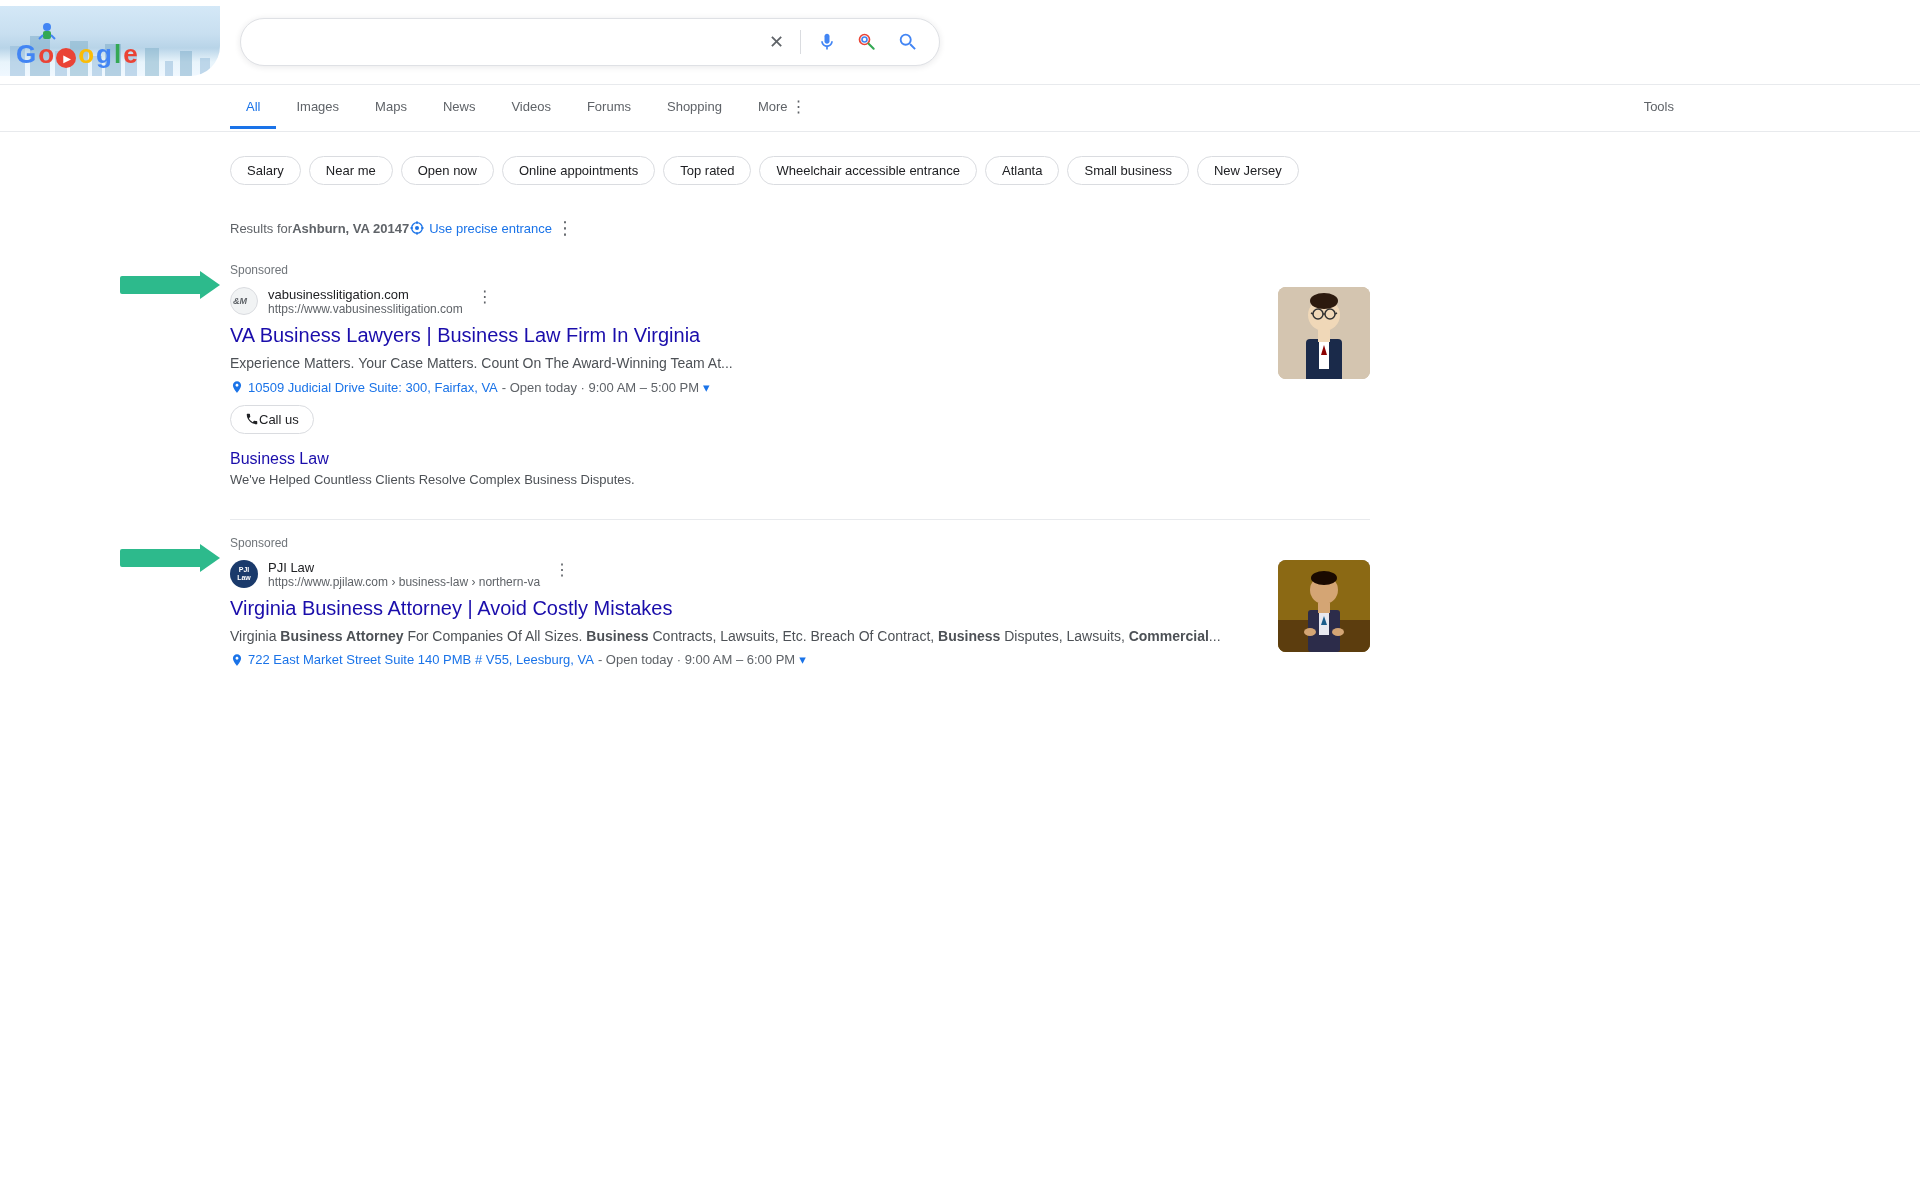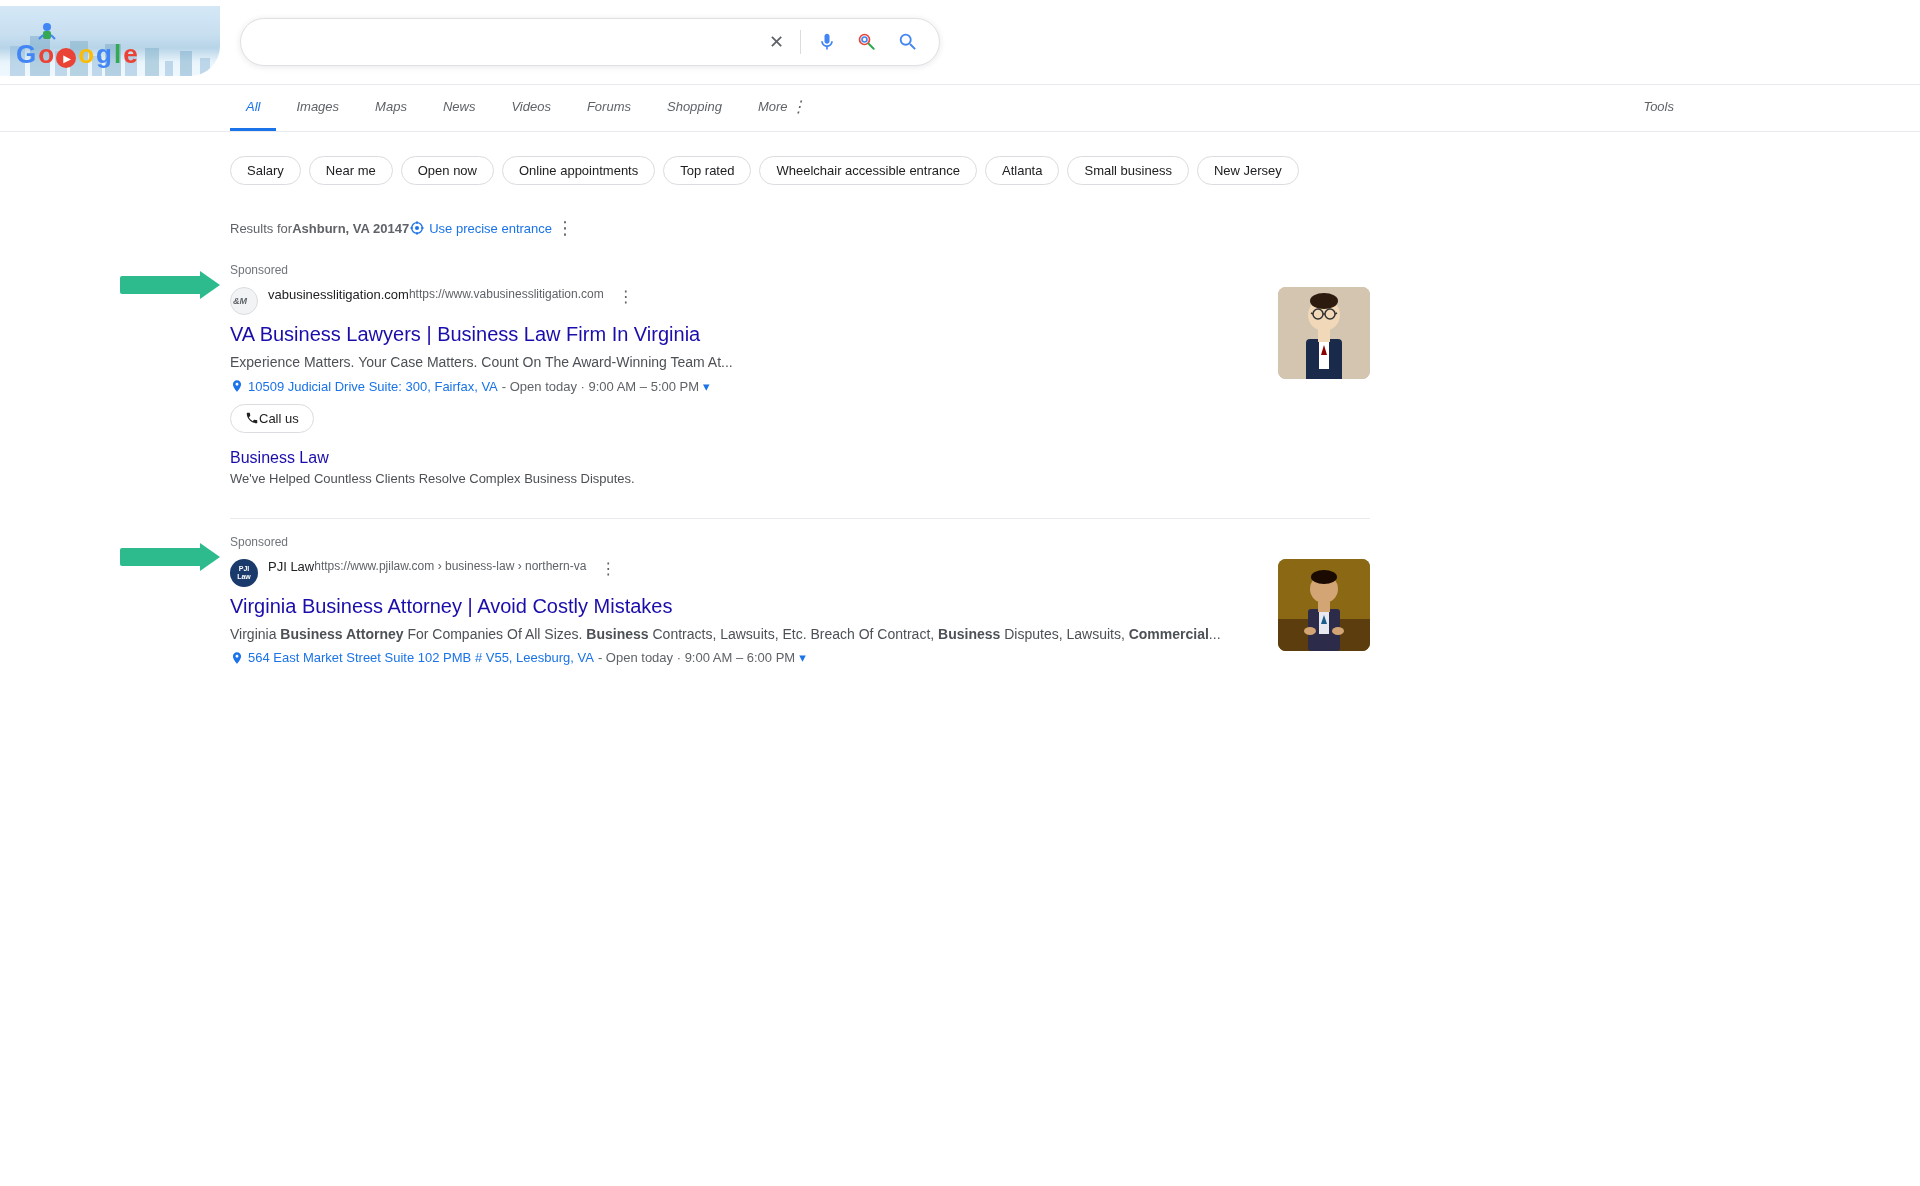--- a/index.html
+++ b/index.html
@@ -54,24 +54,24 @@
       cursor: pointer;
       padding: 4px;
       display: flex;
       align-items: center;
       justify-content: center;
     }
 
     
     .nav-tabs {
       display: flex;
+      align-items: center;
       padding: 0 230px;
       border-bottom: 1px solid #e8eaed;
       gap: 4px;
-      font-style: italic;
     }
 
     .nav-tab {
       padding: 12px 16px;
       font-size: 13px;
       color: #5f6368;
       cursor: pointer;
       border-bottom: 3px solid transparent;
       white-space: nowrap;
       text-decoration: none;
@@ -167,21 +167,21 @@
       font-size: 10px;
       font-weight: bold;
       color: #5f6368;
       flex-shrink: 0;
       border: 1px solid #dadce0;
       overflow: hidden;
     }
 
     .ad-source {
       display: flex;
-      flex-direction: row;
+      flex-direction: column;
     }
 
     .ad-source-domain {
       font-size: 13px;
       color: #202124;
       font-weight: 500;
     }
 
     .ad-source-url {
       font-size: 12px;
@@ -592,21 +592,21 @@
         <a class="ad-title">Virginia Business Attorney | Avoid Costly Mistakes</a>
 
         <div class="ad-description">
           Virginia <strong>Business Attorney</strong> For Companies Of All Sizes. <strong>Business</strong> Contracts, Lawsuits, Etc. Breach Of Contract, <strong>Business</strong> Disputes, Lawsuits, <strong>Commercial</strong>...
         </div>
 
         <div class="ad-address">
           <svg width="14" height="14" viewBox="0 0 24 24">
             <path fill="#1a73e8" d="M12 2C8.13 2 5 5.13 5 9c0 5.25 7 13 7 13s7-7.75 7-13c0-3.87-3.13-7-7-7zm0 9.5c-1.38 0-2.5-1.12-2.5-2.5s1.12-2.5 2.5-2.5 2.5 1.12 2.5 2.5-1.12 2.5-2.5 2.5z"></path>
           </svg>
-          <span>564 East Market Street Suite 102 PMB # V55, Leesburg, VA</span>
+          <span>722 East Market Street Suite 140 PMB # V55, Leesburg, VA</span>
           <span class="hours">
             - <span>Open today · 9:00 AM – 6:00 PM</span>
           </span>
           <span style="cursor:pointer;">▾</span>
         </div>
       </div>
 
       <div class="person-image-2">
         <svg width="92" height="92" viewBox="0 0 92 92" xmlns="http://www.w3.org/2000/svg">
           <rect width="92" height="92" fill="#8b6914"></rect>

